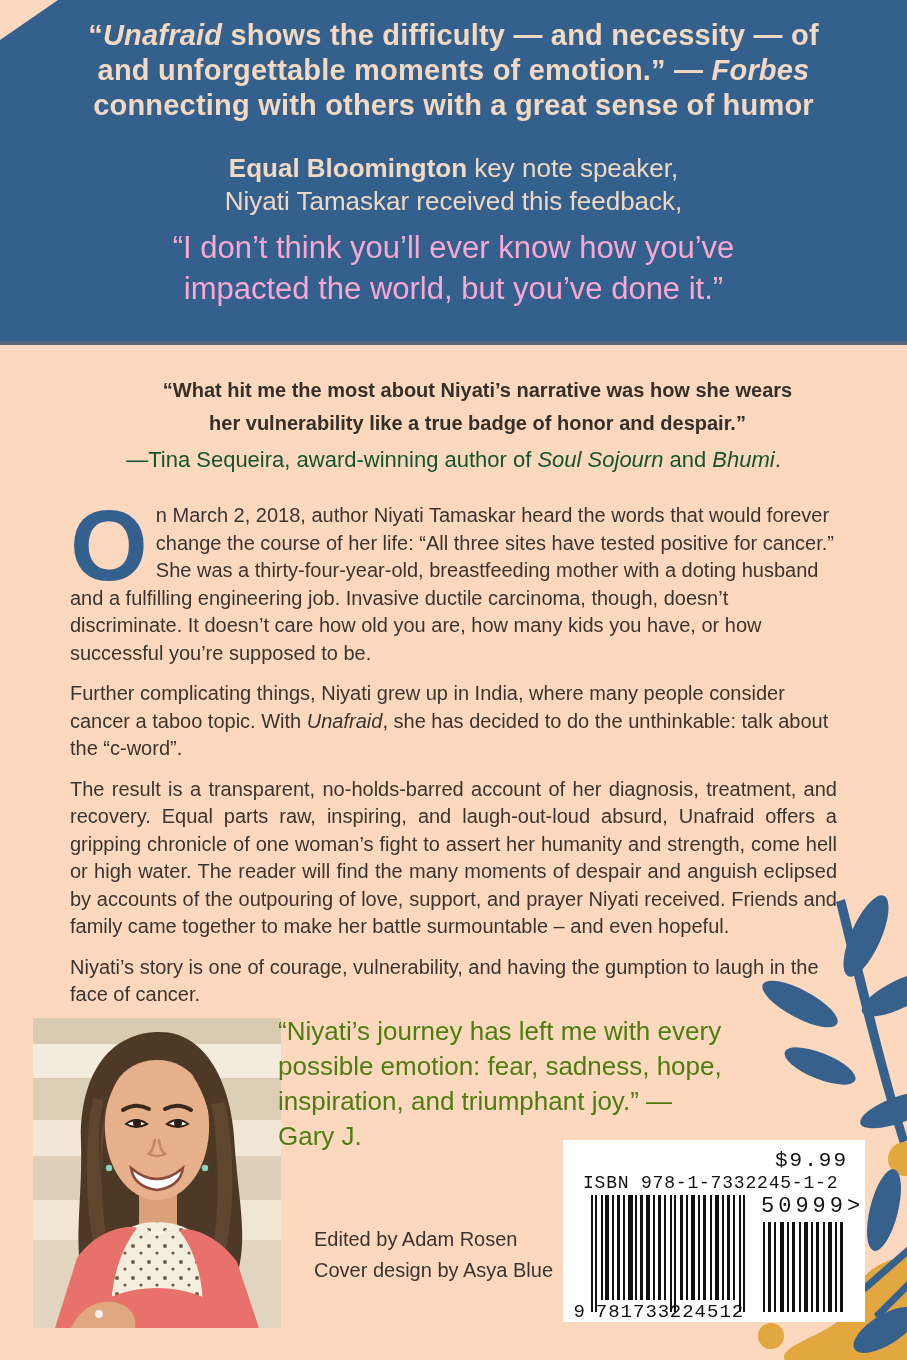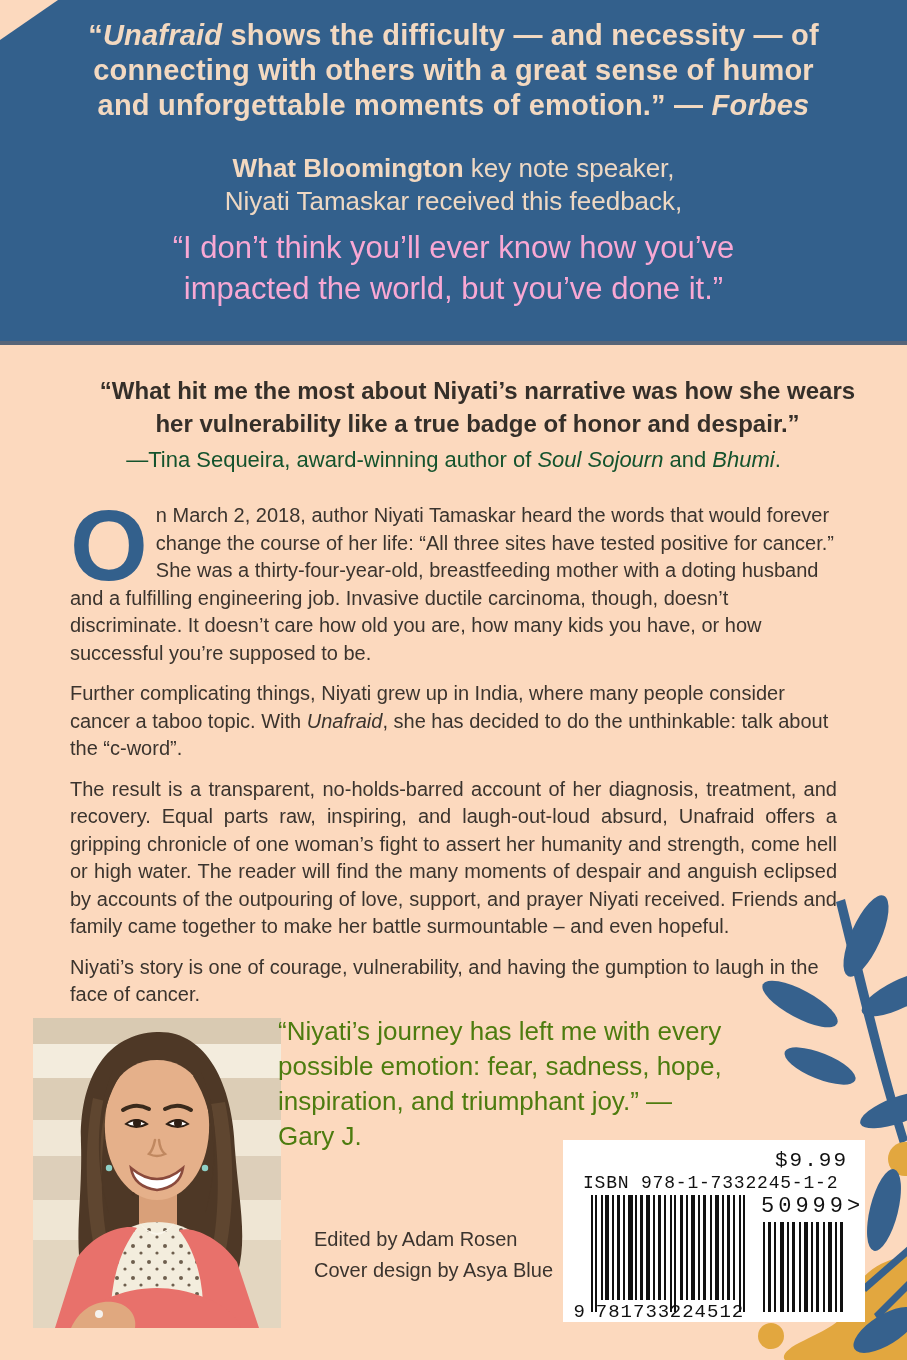--- a/index.html
+++ b/index.html
@@ -18,21 +18,21 @@
     position:absolute;top:0;left:0;width:58px;height:40px;
     background:#fcd9be;clip-path:polygon(0 0,100% 0,0 100%);z-index:5;
   }
   .forbes-quote{padding-top:18px;font-size:29px;line-height:35px;font-weight:bold;letter-spacing:.2px;}
   .forbes-quote .it{font-style:italic;}
   .tedx-line{margin-top:29px;font-size:26px;line-height:33px;font-weight:normal;color:#eed8c3;}
   .tedx-line b{font-weight:bold;color:#f3d9c1;}
   .feedback-quote{margin-top:9px;font-size:31px;line-height:41px;font-weight:normal;color:#f9a8d4;}
   
   .endorsement{position:absolute;top:374px;left:0;width:907px;text-align:center;color:#352f29;}
-  .endorsement .bold-line{font-size:24px;line-height:33px;font-weight:bold;margin-left:48px;}
+  .endorsement .bold-line{font-size:20px;line-height:33px;font-weight:bold;margin-left:48px;}
   .endorsement .attribution{margin-top:5px;font-size:22px;line-height:30px;font-weight:normal;color:#14532d;}
   .endorsement .attribution .it{font-style:italic;}
   
   .body-copy{position:absolute;top:502px;left:70px;width:767px;color:#3b342e;
     font-size:20px;line-height:27.5px;}
   .body-copy p{margin:0 0 13px 0;}
   .body-copy .justify{text-align:justify;}
   .drop-cap{
     float:left;color:#33608c;font-weight:bold;
     font-size:100px;line-height:78px;letter-spacing:-2px;
@@ -58,25 +58,25 @@
   .deco-dot-right{top:1142px;left:888px;width:34px;height:34px;border-radius:50%;background:#e2a73f;z-index:1;}
 </style>
 </head>
 <body>
 
 <div class="cover">
 
   <div class="header-block">
     <div class="forbes-quote">
       <div><span>“</span><span class="it">Unafraid</span><span> shows the difficulty — and necessity — of</span></div>
+      <div><span>and unforgettable moments of emotion.” — </span><span class="it">Forbes</span></div>
       <div>connecting with others with a great sense of humor</div>
-      <div><span>and unforgettable moments of emotion.” — </span><span class="it">Forbes</span></div>
     </div>
     <div class="tedx-line">
-      <div><b>What Bloomington</b><span> key note speaker,</span></div>
+      <div><b>Equal Bloomington</b><span> key note speaker,</span></div>
       <div>Niyati Tamaskar received this feedback,</div>
     </div>
     <div class="feedback-quote">
       <div>“I don’t think you’ll ever know how you’ve</div>
       <div>impacted the world, but you’ve done it.”</div>
     </div>
   </div>
   <div class="corner-sliver"></div>
 
   <div class="endorsement">

